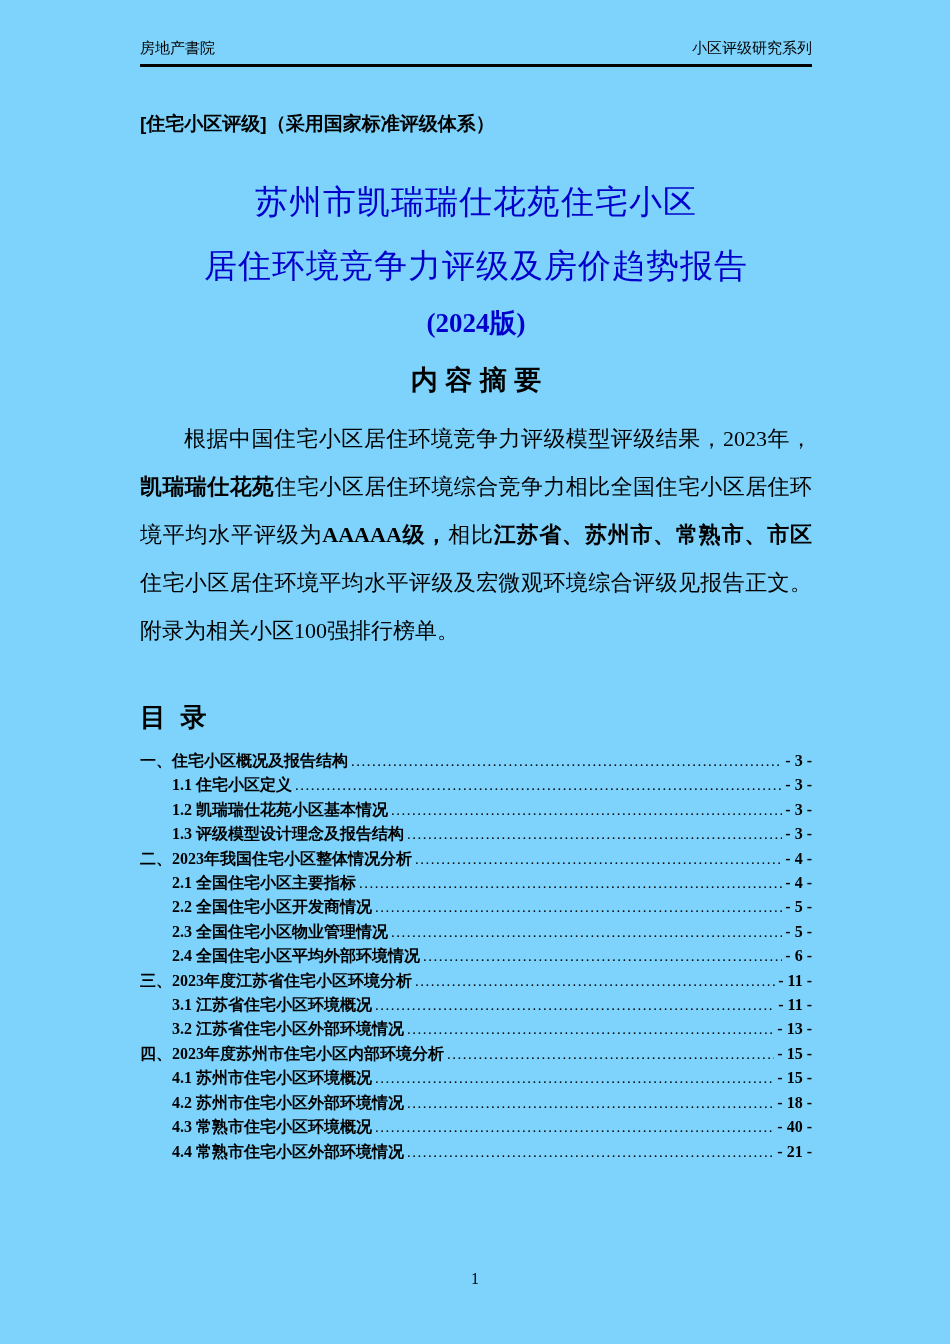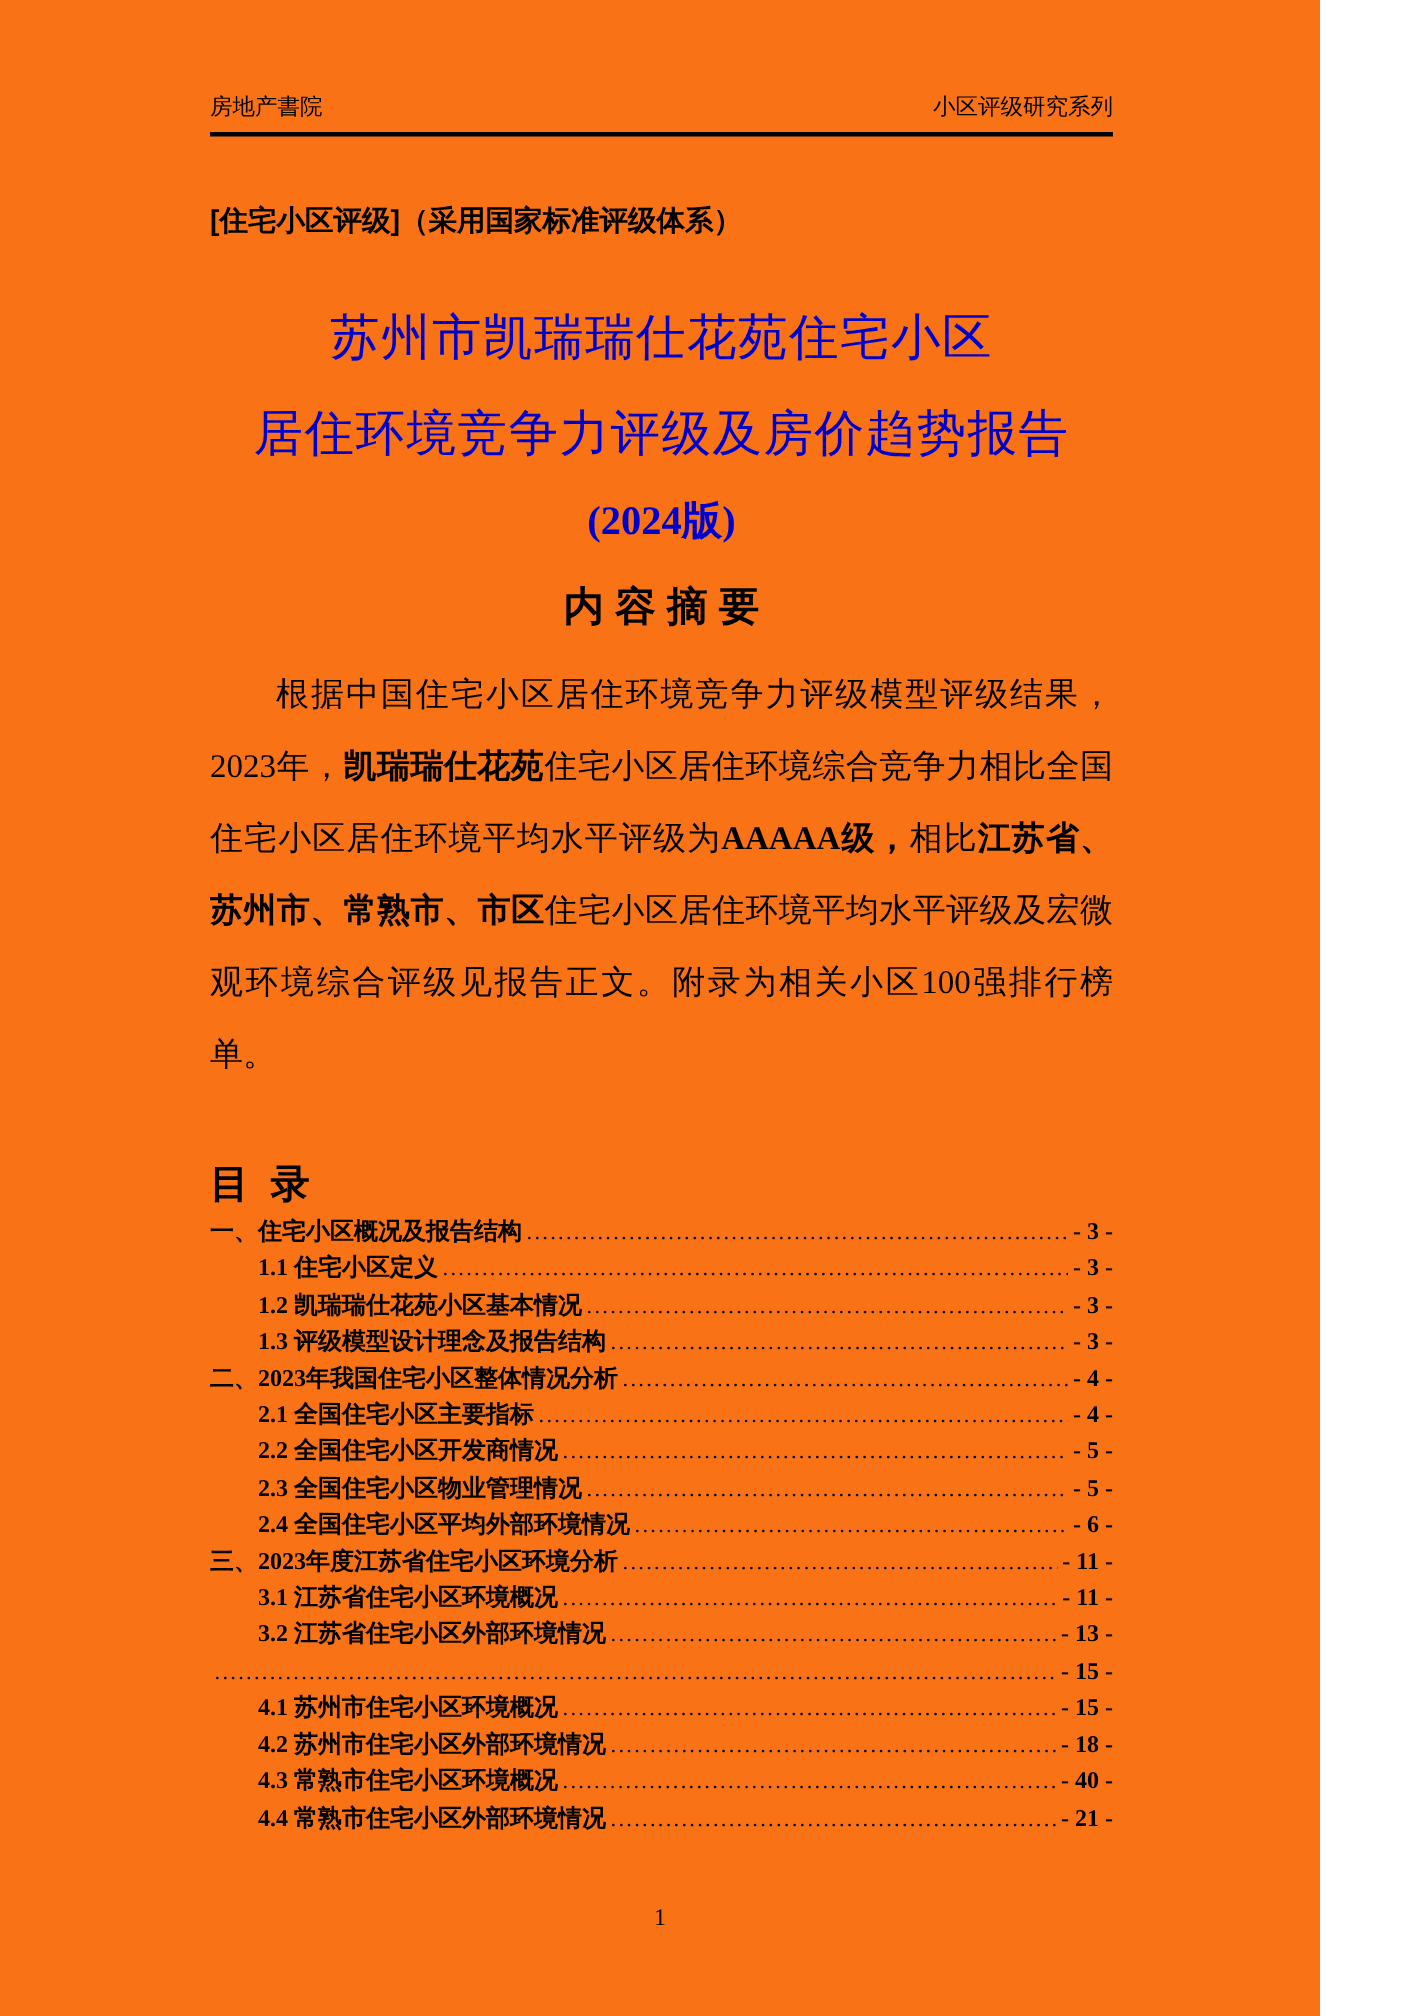--- a/index.html
+++ b/index.html
@@ -1,37 +1,37 @@
 <!DOCTYPE html>
 <html style="--title-blue: #0000CC; --text-color: #000000; --rule-color: #000000;"><head>
 <meta charset="utf-8">
 <style>
   :root{ --title-blue:#0000CC; --text-color:#000000; --rule-color:#000000; }
   *{margin:0;padding:0;box-sizing:border-box;}
   html,body{background:#ffffff;}
   body{width:950px;height:1344px;font-family:"Liberation Serif","DejaVu Serif",serif;color:var(--text-color,#000000);}
-  .page{width:880px;height:1344px;padding:62px 138px 0 140px;position:relative;background:#f97316;overflow:hidden;}
+  .page{width:950px;height:1344px;padding:38px 138px 0 140px;position:relative;background:#7dd3fc;overflow:hidden;}
 
   .doc-header{display:flex;justify-content:space-between;align-items:flex-end;font-size:15px;line-height:21px;padding-bottom:5px;border-bottom:3px solid var(--rule-color,#000000);}
 
   .bracket-line{margin-top:44px;font-family:"Liberation Sans","DejaVu Sans",sans-serif;font-weight:bold;font-size:19px;line-height:26px;}
 
   .title-block{text-align:center;}
   .title-line{margin-top:22px;color:var(--title-blue,#0000CC);font-weight:normal;font-size:33px;line-height:42px;letter-spacing:1px;}
   .title-line.first{margin-top:44px;}
   .title-edition{margin-top:18px;color:var(--title-blue,#0000CC);font-weight:bold;font-size:27px;line-height:36px;}
 
   .abstract-heading{margin-top:20px;text-align:center;font-family:Liberation Sans, sans-serif;font-weight:bold;font-size:27px;line-height:38px;white-space:pre;}
 
   .abstract-body{margin-top:16px;font-size:22px;line-height:48px;text-align:justify;text-indent:2em;}
   .abstract-body .b{font-weight:bold;}
 
   .toc-heading{margin-top:44px;text-align:left;font-family:"Liberation Sans","DejaVu Sans",sans-serif;font-weight:bold;font-size:26px;line-height:36px;white-space:pre;}
 
-  .toc{margin-top:3px;font-size:16px;font-weight:bold;}
+  .toc{margin-top:14px;font-size:16px;font-weight:bold;}
   .toc-row{display:flex;align-items:baseline;line-height:24.4px;cursor:pointer;}
   .toc-row.lvl2{padding-left:32px;}
   .toc-label{white-space:nowrap;}
   .toc-dots{flex:1 1 auto;overflow:hidden;white-space:nowrap;margin:0 3px;font-weight:normal;}
   .toc-dots::before{content:"..........................................................................................................................................................................................................";letter-spacing:1.5px;font-size:15px;}
   .toc-page{white-space:nowrap;}
 
   .page-footer{position:absolute;left:0;right:0;bottom:54px;text-align:center;font-size:16px;line-height:22px;}
 </style>
 </head>
@@ -113,20 +113,21 @@
         <span class="toc-label">3.1 江苏省住宅小区环境概况</span>
         <span class="toc-dots"></span>
         <span class="toc-page">- 11 -</span>
       </div>
     <div class="toc-row lvl2">
         <span class="toc-label">3.2 江苏省住宅小区外部环境情况</span>
         <span class="toc-dots"></span>
         <span class="toc-page">- 13 -</span>
       </div>
     <div class="toc-row lvl1">
+        <span class="toc-label">四、2023年度苏州市住宅小区内部环境分析</span>
         <span class="toc-dots"></span>
         <span class="toc-page">- 15 -</span>
       </div>
     <div class="toc-row lvl2">
         <span class="toc-label">4.1 苏州市住宅小区环境概况</span>
         <span class="toc-dots"></span>
         <span class="toc-page">- 15 -</span>
       </div>
     <div class="toc-row lvl2">
         <span class="toc-label">4.2 苏州市住宅小区外部环境情况</span>

